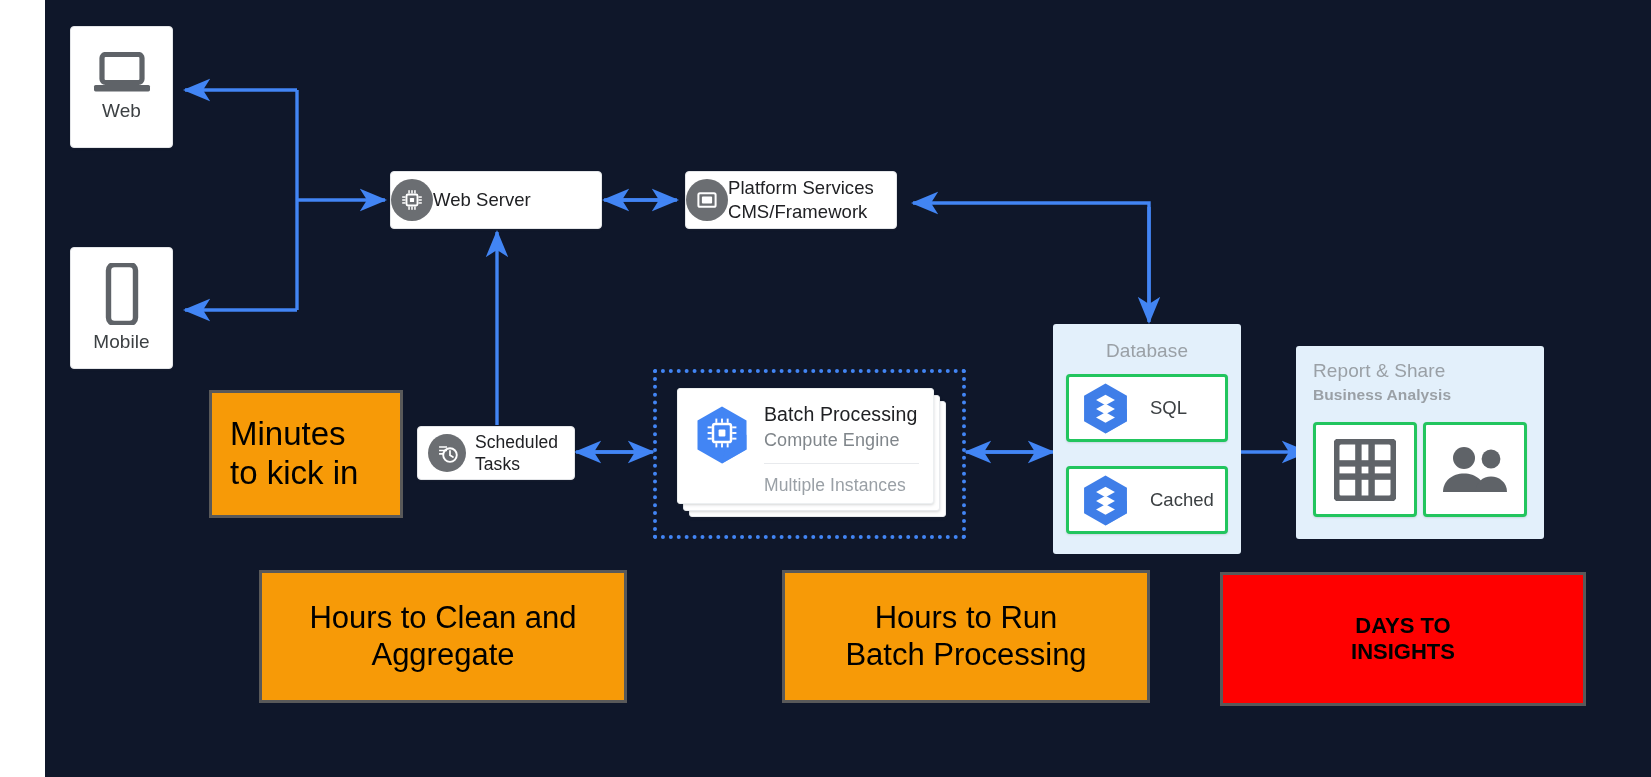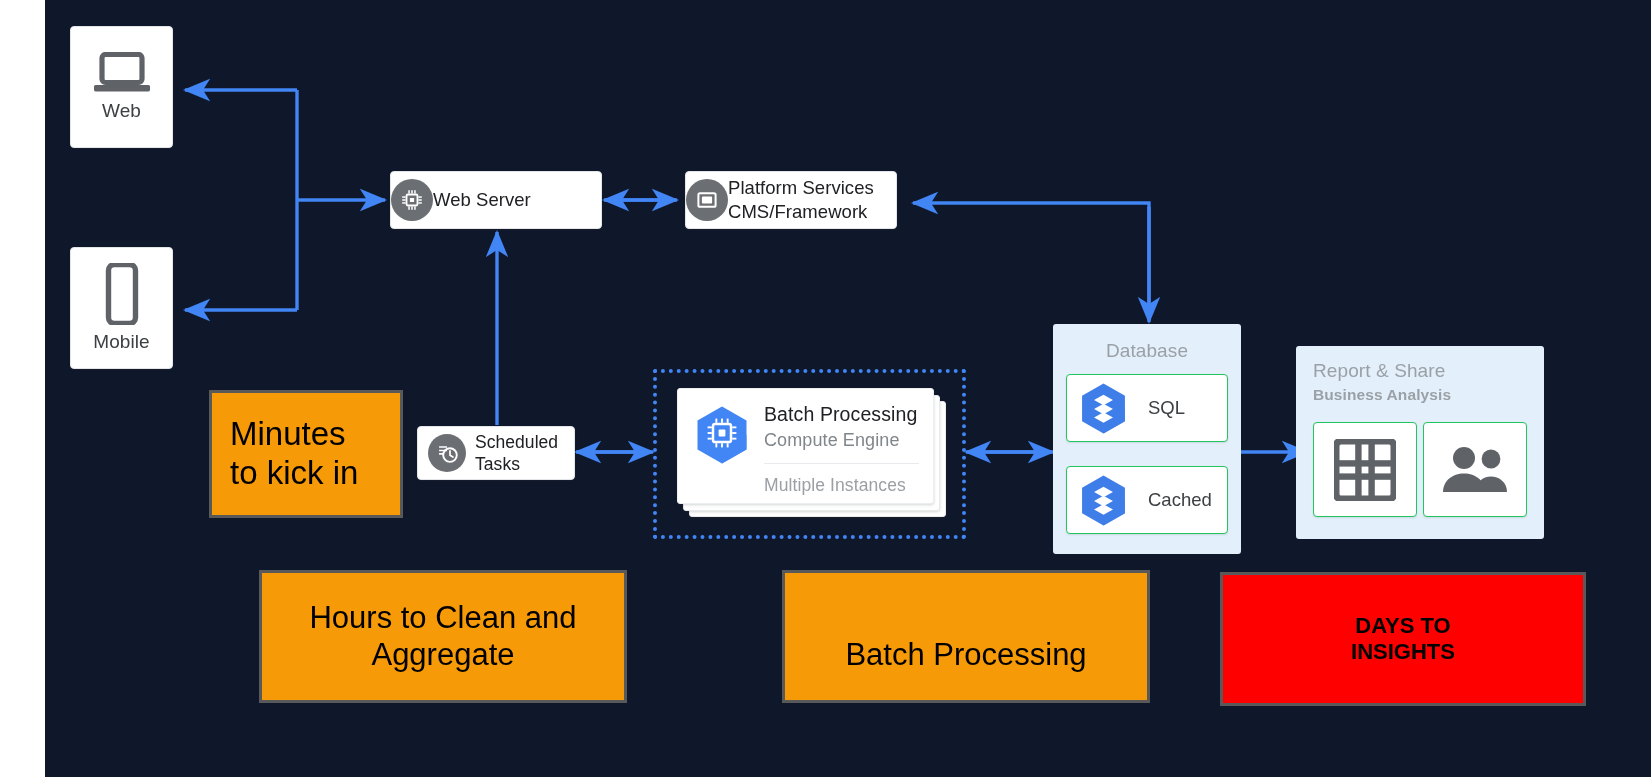--- a/index.html
+++ b/index.html
@@ -72,21 +72,21 @@
   }
   .group-sub{
     position:absolute;
     font-size:15.5px;
     color:#9aa0a6;
     letter-spacing:.1px;
   }
   .tile{
     position:absolute;
     background:#ffffff;
-    border:1px solid #22c55e;
+    border:3px solid #22c55e;
     border-radius:4px;
     box-sizing:border-box;
     box-shadow:0 1px 2px rgba(60,64,67,.14);
     display:flex;
     align-items:center;
   }
   .tile .tlabel{
     font-size:18.5px;
     color:#3c4043;
   }
@@ -364,21 +364,21 @@
 
   <div class="callout orange ctr" style="left:214px;top:570px;width:368px;height:133px;font-size:31px;">
     <span>
       <span>Hours to Clean and</span><br>
       <span>Aggregate</span>
     </span>
   </div>
 
   <div class="callout orange ctr" style="left:737px;top:570px;width:368px;height:133px;font-size:31px;">
     <span>
-      <br>
+      <span>Hours to Run</span><br>
       <span>Batch Processing</span>
     </span>
   </div>
 
   <div class="callout red ctr" style="left:1175px;top:572px;width:366px;height:134px;font-size:22px;font-weight:bold;">
     <span>
       <span>DAYS TO</span><br>
       <span>INSIGHTS</span>
     </span>
   </div>

